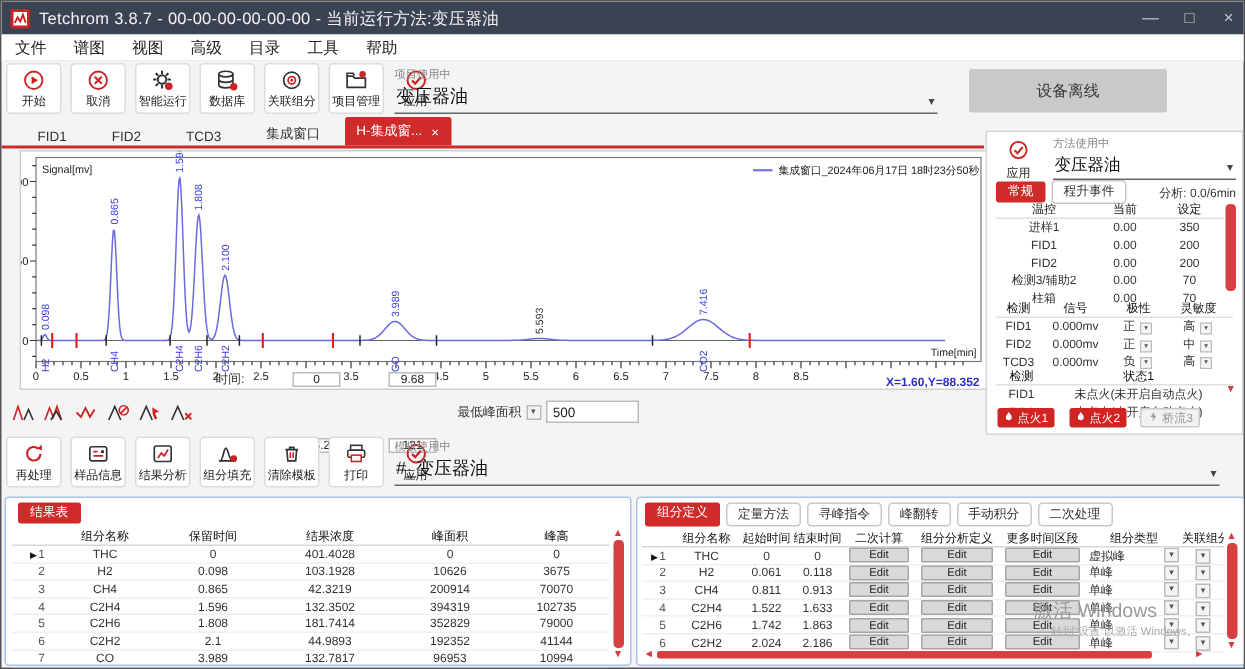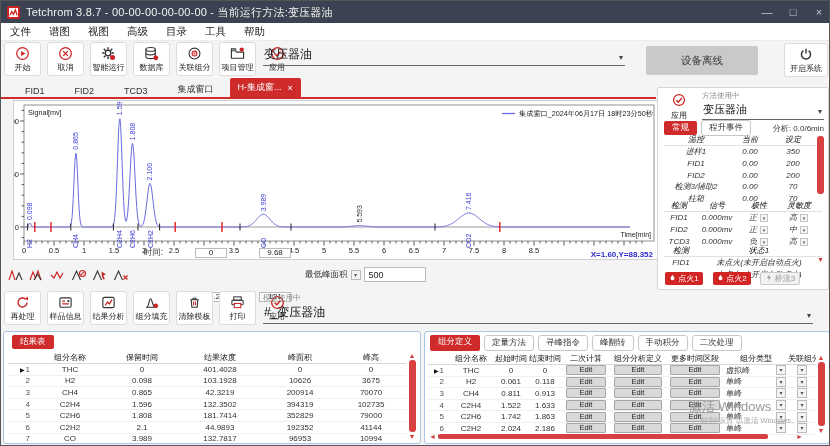--- a/index.html
+++ b/index.html
@@ -22,21 +22,21 @@
   #toolbarTop { left:3px; top:41px; }
   #toolbarBottom { left:3px; top:290px; }
   .tb-btn { display:flex; flex-direction:column; align-items:center; justify-content:center; gap:1px; width:37px; height:34px; background:#fff; border:1px solid #dcdcdc; border-radius:3px; font-size:8px; color:#222; overflow:hidden; }
   .apply-group { display:flex; flex-direction:column; align-items:center; justify-content:center; gap:1px; width:30px; height:34px; font-size:8px; color:#222; }
 
   .field-underline { position:absolute; }
   .field-caption { font-size:7.5px; color:#888; }
   .field-value { font-size:12px; color:#111; border-bottom:1px solid #666; padding:1px 0 2px 1px; position:relative; }
   .field-arrow { position:absolute; right:2px; bottom:3px; font-size:8px; color:#444; }
 
-  .offline-btn { position:absolute; left:645px; top:45px; width:112px; height:29px; background:#c9c9c9; border-radius:2px; font-size:10.5px; color:#3a3a3a; display:flex; align-items:center; justify-content:center; }
+  .offline-btn { position:absolute; left:645px; top:45px; width:132px; height:29px; background:#c9c9c9; border-radius:2px; font-size:10.5px; color:#3a3a3a; display:flex; align-items:center; justify-content:center; }
   .power-btn { position:absolute; left:783px; top:42px; width:44px; height:34px; background:#fff; border:1px solid #dcdcdc; border-radius:3px; display:flex; flex-direction:column; align-items:center; justify-content:center; font-size:8px; color:#222; }
 
   
   .tabstrip { position:absolute; left:0; top:82px; width:655px; height:16px; display:flex; align-items:flex-end; border-bottom:2px solid #cf2b2b; padding-left:10px; gap:2px; }
   .sig-tab { font-size:9px; color:#333; padding:1px 14px; }
   .sig-tab.active { background:#cf2b2b; color:#fff; border-radius:2px 2px 0 0; display:flex; gap:6px; align-items:center; padding:3px 8px; }
   .sig-tab .close-x { font-size:9px; }
 
   
   .chart-box { position:absolute; left:12px; top:99px; width:648px; height:160px; background:#fff; border:1px solid #cfcfcf; }
@@ -80,21 +80,21 @@
 
   .watermark1 { position:absolute; font-size:13px; color:#9a9a9a; z-index:5; }
   .watermark2 { position:absolute; font-size:7.5px; color:#ababab; z-index:5; }
 
   
   .device-panel { position:absolute; left:656px; top:86px; width:172px; height:203px; background:#fff; border:1px solid #d6d6d6; border-radius:2px; }
   .dp-method { position:absolute; left:44px; top:3px; width:122px; }
   .dp-method .field-value { font-size:11px; }
   .dp-tabs { position:absolute; left:6px; top:32px; width:160px; display:flex; align-items:center; }
   .dp-analysis { position:absolute; right:0; font-size:8px; color:#333; }
-  .dev-grid .g-row { height:11.7px; border-bottom:none;font-style:italic; }
+  .dev-grid .g-row { height:11.7px; border-bottom:none; }
   .dev-grid .g-row.header { border-bottom:1px solid #e0e0e0; height:12px; }
   .ignite-btn { position:absolute; height:13px; border:none; border-radius:2px; background:#d32424; color:#fff; font-size:8px; display:flex; align-items:center; justify-content:center; gap:2px; font-family:inherit; }
   .bridge-btn { position:absolute; height:13px; background:#f2f2f2; border:1px solid #c9c9c9; border-radius:2px; color:#999; font-size:8px; display:flex; align-items:center; justify-content:center; gap:2px; font-family:inherit; }
 
   svg text { font-family:"Liberation Sans","DejaVu Sans",sans-serif; }
 </style>
 </head>
 <body>
 
 <div class="app">
@@ -176,36 +176,28 @@
       <div class="apply-group">
         <svg width="15" height="15" viewBox="0 0 16 16">
           <circle cx="8" cy="8" r="6.2" fill="none" stroke="#c22" stroke-width="1.4"></circle>
           <path d="M5 8.2 7.2 10.4 11.2 5.8" fill="none" stroke="#c22" stroke-width="1.6"></path>
         </svg>
         <span>应用</span>
       </div>
     </div>
 
   <div class="field-underline" style="left:262px; top:44px; width:362px;">
+    <div class="field-caption">项目使用中</div>
     <div class="field-value">
       <span>变压器油</span>
       <span class="field-arrow">▾</span>
     </div>
   </div>
 
   <div class="offline-btn">设备离线</div>
-  <div class="power-btn">
-    <span>
-      <svg width="14" height="14" viewBox="0 0 16 16">
-          <path d="M8 2v5.5" stroke="#333" stroke-width="1.6" fill="none"></path>
-          <path d="M5 4.2a5.2 5.2 0 1 0 6 0" fill="none" stroke="#333" stroke-width="1.6"></path>
-        </svg>
-    </span>
-    <span>开启系统</span>
-  </div>
 
   <div class="tabstrip" id="tabstrip">
       <span class="sig-tab">FID1</span>
       <span class="sig-tab">FID2</span>
       <span class="sig-tab">TCD3</span>
       <span class="sig-tab">集成窗口</span>
       <span class="sig-tab active">
         <span>H-集成窗...</span>
         <span class="close-x">×</span>
       </span>

